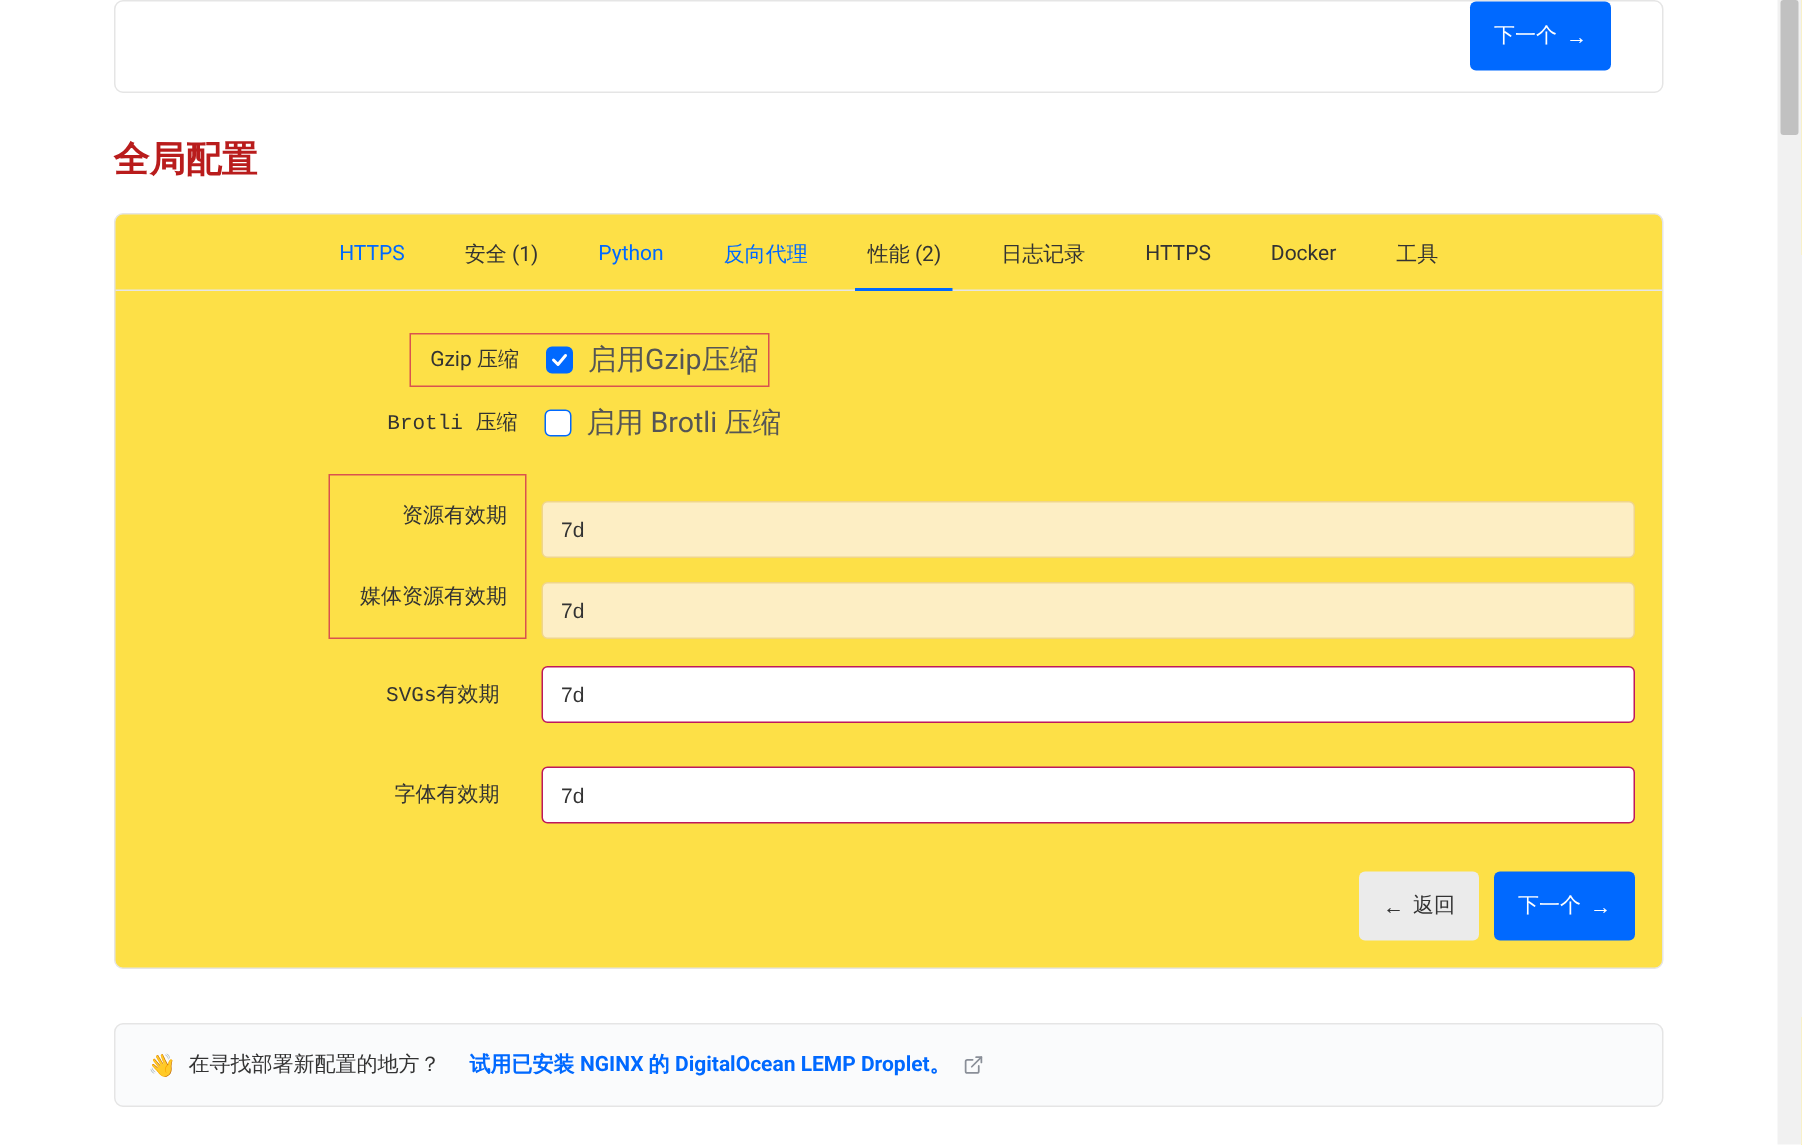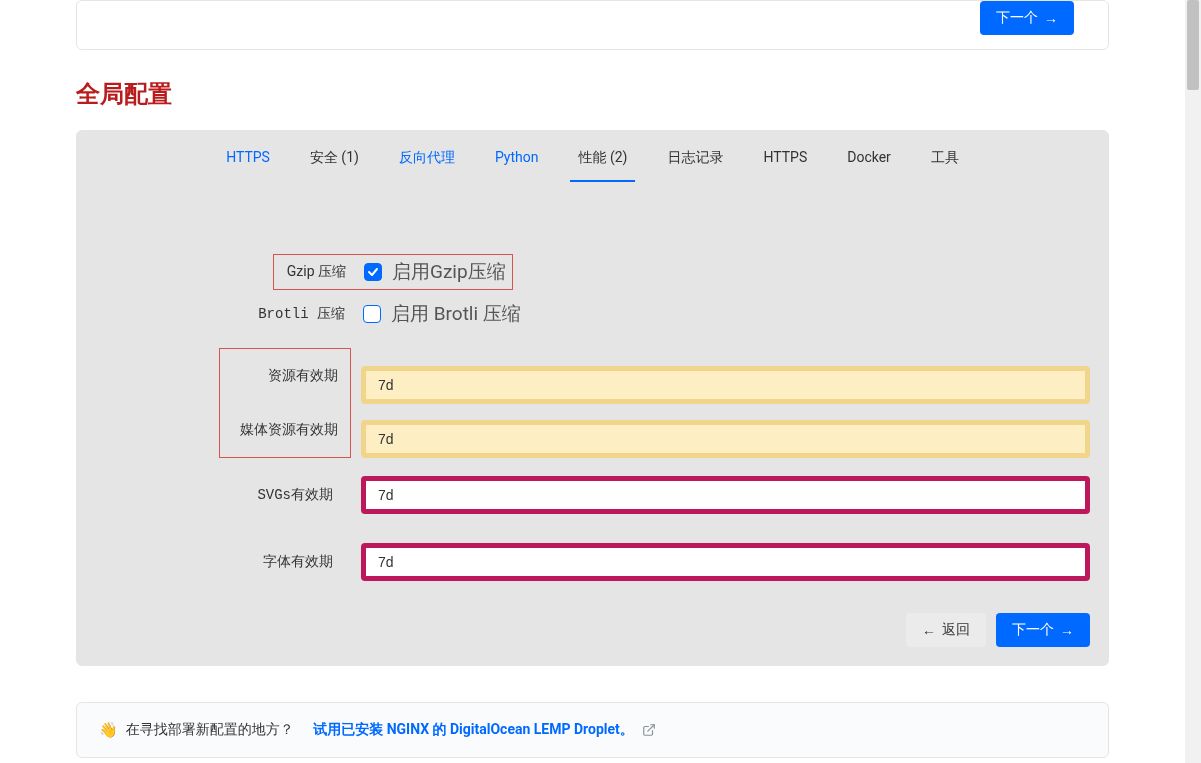--- a/index.html
+++ b/index.html
@@ -34,21 +34,21 @@
   .section-title {
     font-size: 24px;
     font-weight: 600;
     color: #b91c1c;
     margin: 28px 0 20px 76px;
   }
   .panel {
     margin: 0 76px 0 76px;
     border: 1px solid #e5e5e5;
     border-radius: 6px;
-    background: #e5e5e5;
+    background: #fde047;
     padding: 0 0 18px 0;
   }
   .top-panel {
     margin: 0 76px 0 76px;
     border: 1px solid #e5e5e5;
     border-radius: 6px;
     background: #fff;
     padding: 0 16px 14px 16px;
     min-height: 40px;
     position: relative;
@@ -129,52 +129,51 @@
     font-size: 19px;
     color: #555;
   }
   .hl-red {
     border: 1.5px solid #d9534f;
   }
   .hl-box-gzip {
     display:flex;
     align-items:center;
     padding:4px 6px 4px 0;
-    margin-top:44px;
   }
   .hl-box-gzip .label-inner {
     width: 90px;
     text-align:right;
     padding-right:18px;
   }
   .input-field {
     width: 100%;
     height: 38px;
-    border: 5px solid #be185d;
+    border: 1px solid #be185d;
     border-radius: 4px;
     padding: 0 12px;
     font-size: 14px;
     color: #333;
     background: #fff;
   }
   .input-field.hl-yellow {
     background: #fdeec4;
     border-color: #f0d58a;
   }
   .btn-row {
     display: flex;
     justify-content: flex-end;
     gap: 10px;
     padding: 8px 18px 0 18px;
   }
   .btn {
     display: inline-flex;
     align-items: center;
     gap: 6px;
-    height: 34px;
+    height: 46px;
     padding: 0 16px;
     border-radius: 4px;
     font-size: 14px;
     cursor: pointer;
     border: none;
   }
   .btn-light {
     background: #ebebeb;
     color: #333;
   }
@@ -251,22 +250,22 @@
     </div>
   </div>
 
   <h2 class="section-title">全局配置</h2>
 
   <div class="panel">
 
     <div class="tabs">
       <div class="tab highlight">HTTPS</div>
       <div class="tab">安全 (1)</div>
+      <div class="tab highlight">Python</div>
       <div class="tab highlight">反向代理</div>
-      <div class="tab highlight">Python</div>
       <div class="tab active">性能 (2)</div>
       <div class="tab">日志记录</div>
       <div class="tab">HTTPS</div>
       <div class="tab">Docker</div>
       <div class="tab">工具</div>
     </div>
 
     <div class="form-area">
 
       <div class="row gzip-row">

